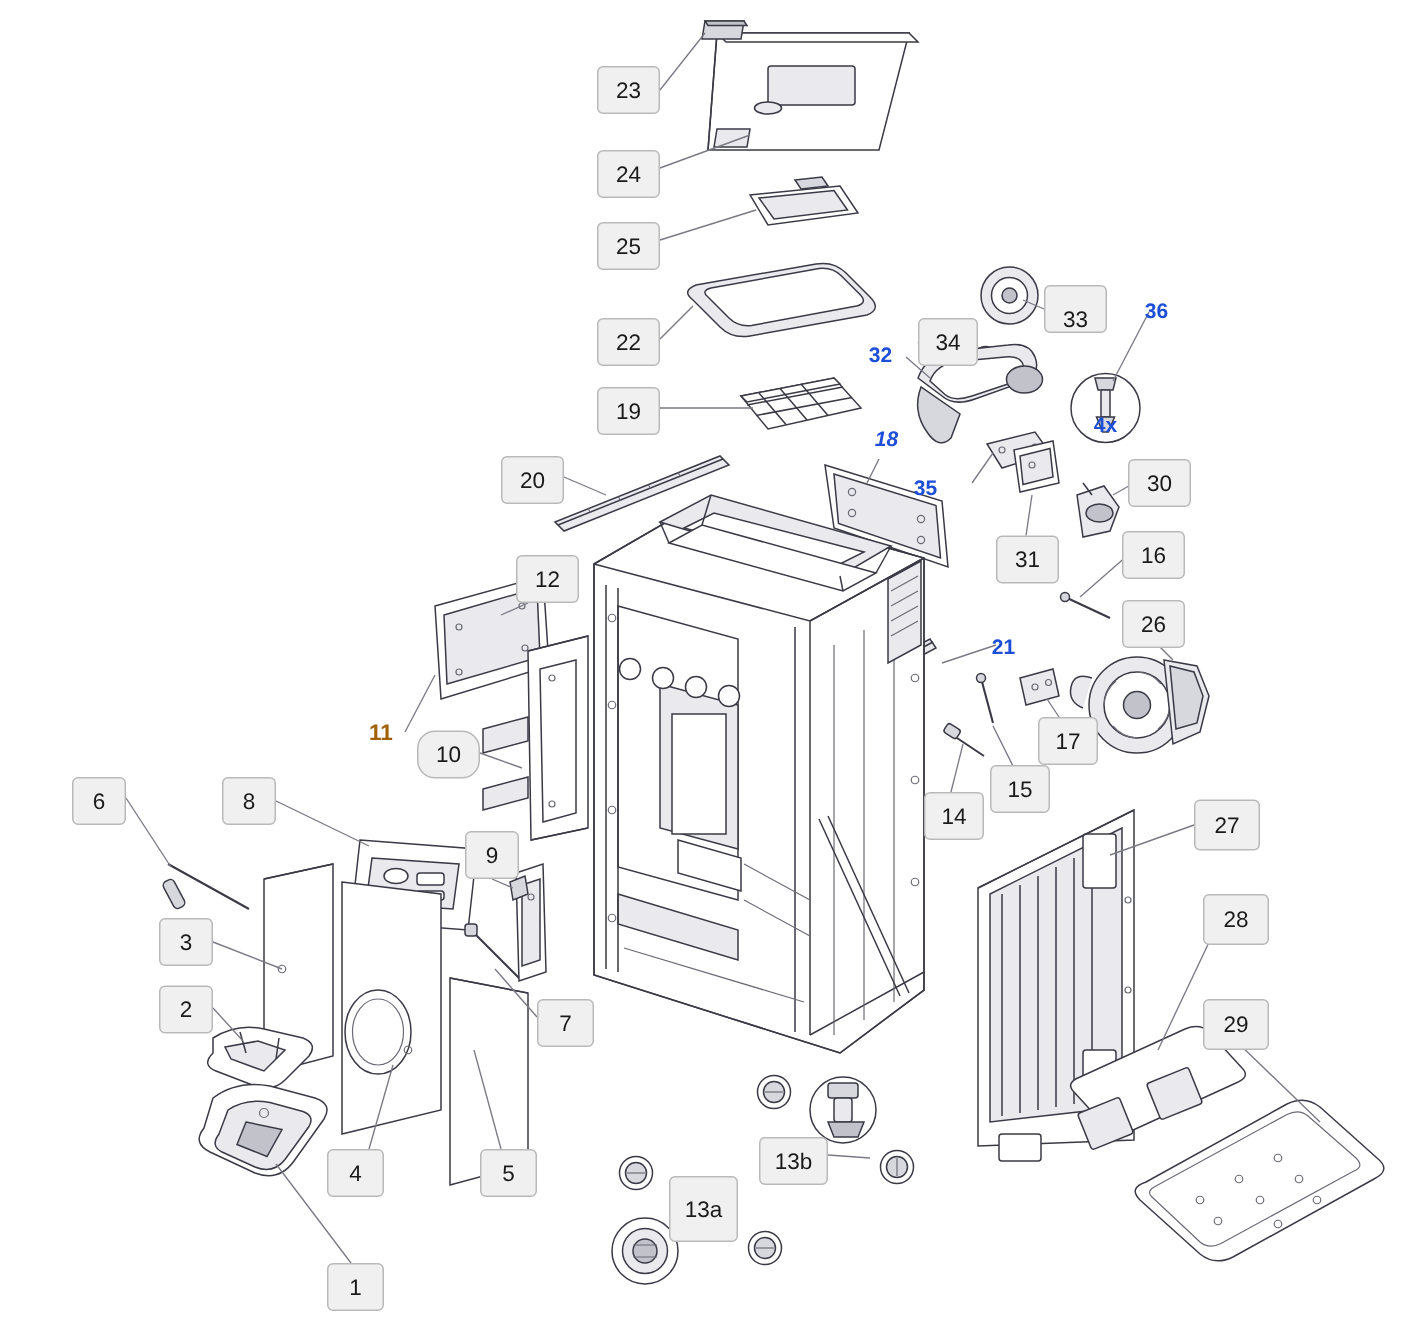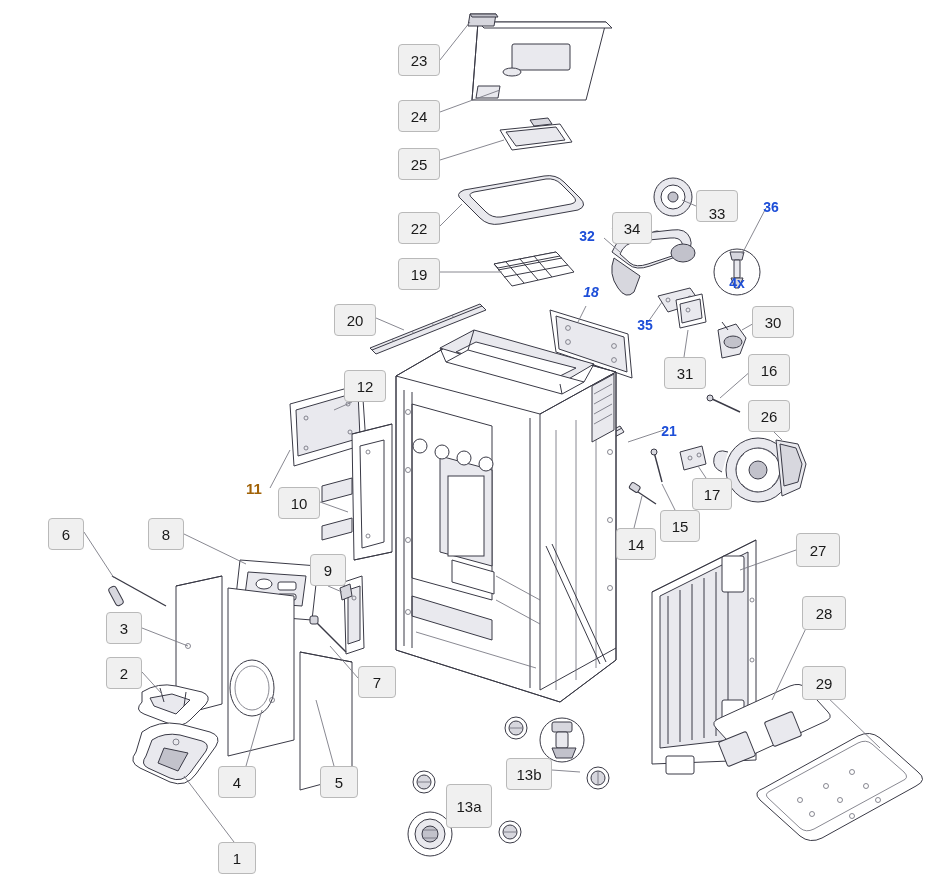--- a/index.html
+++ b/index.html
@@ -438,21 +438,21 @@
       </div>
       <div class="callout" style="left: 334px; top: 304px; width: 42px; height: 32px;">
         <span>20</span>
       </div>
       <div class="callout" style="left: 344px; top: 370px; width: 42px; height: 32px;">
         <span>12</span>
       </div>
       <div class="callout hl" style="left: 238px; top: 474px; width: 32px; height: 28px;">
         <span>11</span>
       </div>
-      <div class="callout" style="left: 278px; top: 487px; width: 42px; height: 32px;">
+      <div class="callout" style="left: 278px; top: 487px; width: 42px; height: 32px; border-radius: 12px;">
         <span>10</span>
       </div>
       <div class="callout" style="left: 48px; top: 518px; width: 36px; height: 32px;">
         <span>6</span>
       </div>
       <div class="callout" style="left: 148px; top: 518px; width: 36px; height: 32px;">
         <span>8</span>
       </div>
       <div class="callout" style="left: 310px; top: 554px; width: 36px; height: 32px;">
         <span>9</span>
@@ -489,21 +489,21 @@
       </div>
       <div class="callout" style="left: 612px; top: 212px; width: 40px; height: 32px;">
         <span>34</span>
       </div>
       <div class="callout" style="left: 696px; top: 190px; width: 42px; height: 32px; align-items: flex-end;">
         <span>33</span>
       </div>
       <div class="callout plain" style="left: 752px; top: 192px; width: 38px; height: 30px;">
         <span>36</span>
       </div>
-      <div class="callout plain" style="left: 626px; top: 310px; width: 38px; height: 30px; text-align: right;">
+      <div class="callout plain" style="left: 598px; top: 310px; width: 38px; height: 30px; text-align: right;">
         <span>35</span>
       </div>
       <div class="callout" style="left: 664px; top: 357px; width: 42px; height: 32px;">
         <span>31</span>
       </div>
       <div class="callout" style="left: 752px; top: 306px; width: 42px; height: 32px;">
         <span>30</span>
       </div>
       <div class="callout" style="left: 748px; top: 354px; width: 42px; height: 32px;">
         <span>16</span>

